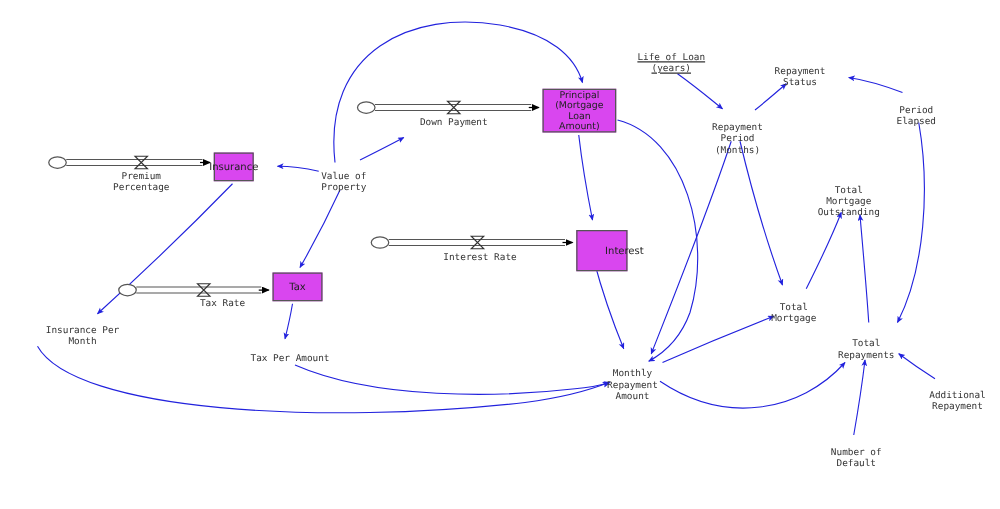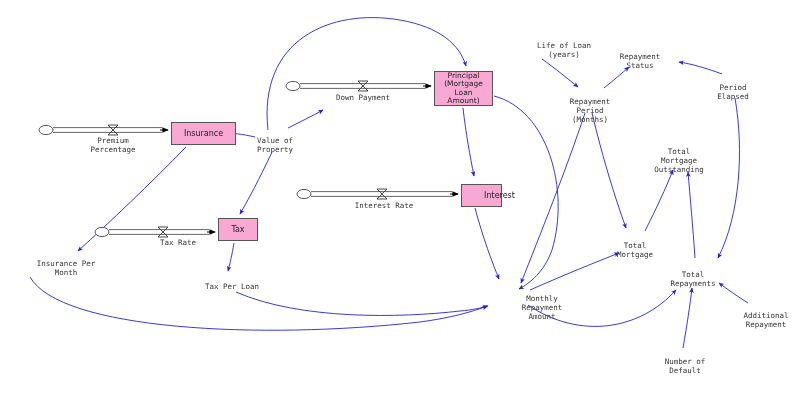--- a/index.html
+++ b/index.html
@@ -19,21 +19,21 @@
     position: absolute;
     left: 0; top: 0;
     width: 800px;
     height: 407px;
   }
   
   .stock {
     position: absolute;
     box-sizing: border-box;
     border: 1px solid #555555;
-    background: #f9a8d4;
+    background: #d946ef;
     color: #222222;
     font-family: "DejaVu Sans", "Liberation Sans", sans-serif;
     font-size: 8px;
     line-height: 9px;
     display: flex;
     align-items: center;
     justify-content: center;
     text-align: center;
     white-space: pre-line;
     letter-spacing: 0px;
@@ -158,48 +158,48 @@
       <g>
         <ellipse cx="304" cy="194" rx="7" ry="4.6" fill="#ffffff" stroke="#555555" stroke-width="1"></ellipse>
         <line x1="311" y1="191.6" x2="452" y2="191.6" stroke="#555555" stroke-width="0.9"></line>
         <line x1="311" y1="196.4" x2="452" y2="196.4" stroke="#555555" stroke-width="0.9"></line>
         <path d="M 377,189 L 387,199 L 377,199 L 387,189 Z" fill="none" stroke="#333333" stroke-width="0.9"></path>
         <line x1="450" y1="194" x2="458" y2="194" stroke="#000000" stroke-width="1" marker-end="url(#blackarrow)"></line>
       </g>
     </g>
   </svg>
 
-  <div class="stock" style="left:171px; top:122px; width:65px; height:23px;">Insurance</div>
+  <div class="stock" style="left:171px; top:122px; width:32px; height:23px;">Insurance</div>
 
   <div class="stock" style="left:218px; top:218px; width:40px; height:23px;">Tax</div>
 
   <div class="stock" style="left:434px; top:71px; width:59px; height:35px; font-size:7.5px; line-height:8.5px;">Principal
 (Mortgage Loan
 Amount)</div>
 
-  <div class="stock" style="left:461px; top:184px; width:41px; height:23px;padding-left:36px;">Interest</div>
+  <div class="stock" style="left:461px; top:184px; width:41px; height:33px;padding-left:36px;">Interest</div>
 
   <div class="flowlabel" style="left:113px; top:136px;">Premium
 Percentage</div>
 
   <div class="flowlabel" style="left:178px; top:238px;">Tax Rate</div>
 
   <div class="flowlabel" style="left:363px; top:93px;">Down Payment</div>
 
   <div class="flowlabel" style="left:384px; top:201px;">Interest Rate</div>
 
   <div class="aux" style="left:275px; top:136px;">Value of
 Property</div>
 
   <div class="aux" style="left:42px; top:259px;margin-left:24px;">Insurance Per
 Month</div>
 
-  <div class="aux" style="left:232px; top:282px;">Tax Per Loan</div>
-
-  <div class="aux" style="left:564px; top:41px;">Life of Loan
+  <div class="aux" style="left:232px; top:282px;">Tax Per Amount</div>
+
+  <div class="aux" style="left:537px; top:41px;text-decoration:underline;">Life of Loan
 (years)</div>
 
   <div class="aux" style="left:590px; top:97px;">Repayment
 Period
 (Months)</div>
 
   <div class="aux" style="left:640px; top:52px;">Repayment
 Status</div>
 
   <div class="aux" style="left:733px; top:83px;">Period
@@ -208,21 +208,21 @@
   <div class="aux" style="left:679px; top:147px;">Total
 Mortgage
 Outstanding</div>
 
   <div class="aux" style="left:635px; top:241px;">Total
 Mortgage</div>
 
   <div class="aux" style="left:693px; top:270px;">Total
 Repayments</div>
 
-  <div class="aux" style="left:506px; top:294px;margin-left:36px;">Monthly
+  <div class="aux" style="left:506px; top:294px;">Monthly
 Repayment
 Amount</div>
 
   <div class="aux" style="left:766px; top:311px;text-align:center;">Additional
 Repayment</div>
 
   <div class="aux" style="left:685px; top:357px;">Number of
 Default</div>
 
 </div>

